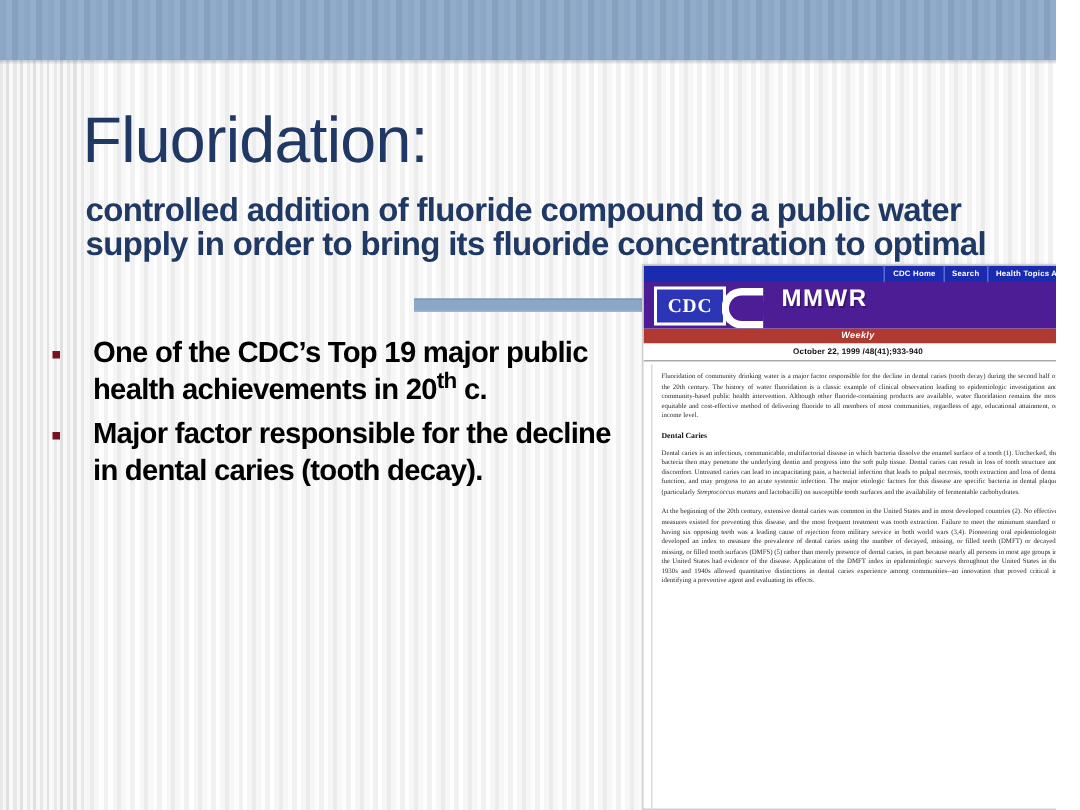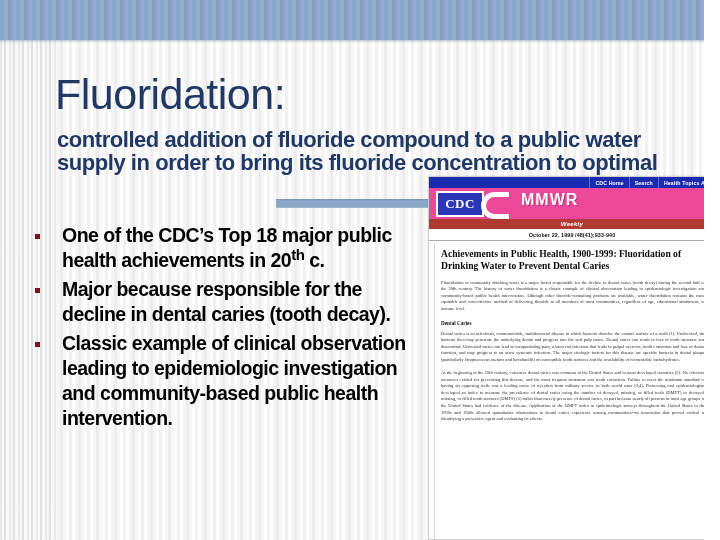--- a/index.html
+++ b/index.html
@@ -157,21 +157,21 @@
     letter-spacing: .15px;
     display: flex;
     align-items: center;
     padding: 0 5px;
     border-left: 1px solid #5a68d8;
     white-space: nowrap;
   }
   #doc-masthead {
     position: relative;
     height: 31px;
-    background: #ec4899;
+    background: #4c1d95;
     overflow: hidden;
   }
   #cdc-logo {
     position: absolute;
     left: 7px; top: 3px;
     width: 44px; height: 22px;
     border: 2px solid #ffffff;
     background: #2b35b5;
     color: #ffffff;
     font-weight: bold;
@@ -272,32 +272,28 @@
   <div id="top-band-shadow"></div>
 
   <div id="title-main">Fluoridation:</div>
   <div id="title-sub">controlled addition of fluoride compound to a public water supply in order to bring its fluoride concentration to optimal</div>
   <div id="title-rule"></div>
 
   <div id="bullets">
 
     <div class="bullet-row">
       <span class="bullet-marker"></span>
-      <span class="bullet-text"><span>One of the CDC’s Top 18 major public health achievements in 20</span><sup>th</sup><span> c.</span></span>
+      <span class="bullet-text"><span>One of the CDC’s Top 19 major public health achievements in 20</span><sup>th</sup><span> c.</span></span>
     </div>
 
     <div class="bullet-row">
       <span class="bullet-marker"></span>
-      <span class="bullet-text"><span>Major because responsible for the decline in dental caries (tooth decay).</span></span>
-    </div>
-
-    <div class="bullet-row">
-      <span class="bullet-marker"></span>
-      <span class="bullet-text"><span>Classic example of clinical observation leading to epidemiologic investigation and community-based public health intervention.</span></span>
-    </div>
+      <span class="bullet-text"><span>Major factor responsible for the decline in dental caries (tooth decay).</span></span>
+    </div>
+
 
   </div>
 
   <div id="doc">
 
     <div id="doc-navbar">
       <span class="nav-item">CDC Home</span>
       <span class="nav-item">Search</span>
       <span class="nav-item">Health Topics A-Z</span>
     </div>
@@ -305,21 +301,20 @@
     <div id="doc-masthead">
       <div id="cdc-logo">CDC</div>
       <div id="cdc-swoosh"></div>
       <div id="mmwr-word">MMWR</div>
     </div>
 
     <div id="doc-weekly">Weekly</div>
     <div id="doc-issue">October 22, 1999 /48(41);933-940</div>
 
     <div id="doc-body">
-      <div id="doc-title">Achievements in Public Health, 1900-1999: Fluoridation of Drinking Water to Prevent Dental Caries</div>
 
       <p class="doc-para">Fluoridation of community drinking water is a major factor responsible for the decline in dental caries (tooth decay) during the second half of the 20th century. The history of water fluoridation is a classic example of clinical observation leading to epidemiologic investigation and community-based public health intervention. Although other fluoride-containing products are available, water fluoridation remains the most equitable and cost-effective method of delivering fluoride to all members of most communities, regardless of age, educational attainment, or income level.</p>
 
       <div class="doc-subhead">Dental Caries</div>
 
       <p class="doc-para"><span>Dental caries is an infectious, communicable, multifactorial disease in which bacteria dissolve the enamel surface of a tooth (1). Unchecked, the bacteria then may penetrate the underlying dentin and progress into the soft pulp tissue. Dental caries can result in loss of tooth structure and discomfort. Untreated caries can lead to incapacitating pain, a bacterial infection that leads to pulpal necrosis, tooth extraction and loss of dental function, and may progress to an acute systemic infection. The major etiologic factors for this disease are specific bacteria in dental plaque (particularly </span><i>Streptococcus mutans</i><span> and lactobacilli) on susceptible tooth surfaces and the availability of fermentable carbohydrates.</span></p>
 
       <p class="doc-para">At the beginning of the 20th century, extensive dental caries was common in the United States and in most developed countries (2). No effective measures existed for preventing this disease, and the most frequent treatment was tooth extraction. Failure to meet the minimum standard of having six opposing teeth was a leading cause of rejection from military service in both world wars (3,4). Pioneering oral epidemiologists developed an index to measure the prevalence of dental caries using the number of decayed, missing, or filled teeth (DMFT) or decayed, missing, or filled tooth surfaces (DMFS) (5) rather than merely presence of dental caries, in part because nearly all persons in most age groups in the United States had evidence of the disease. Application of the DMFT index in epidemiologic surveys throughout the United States in the 1930s and 1940s allowed quantitative distinctions in dental caries experience among communities--an innovation that proved critical in identifying a preventive agent and evaluating its effects.</p>
     </div>
 

